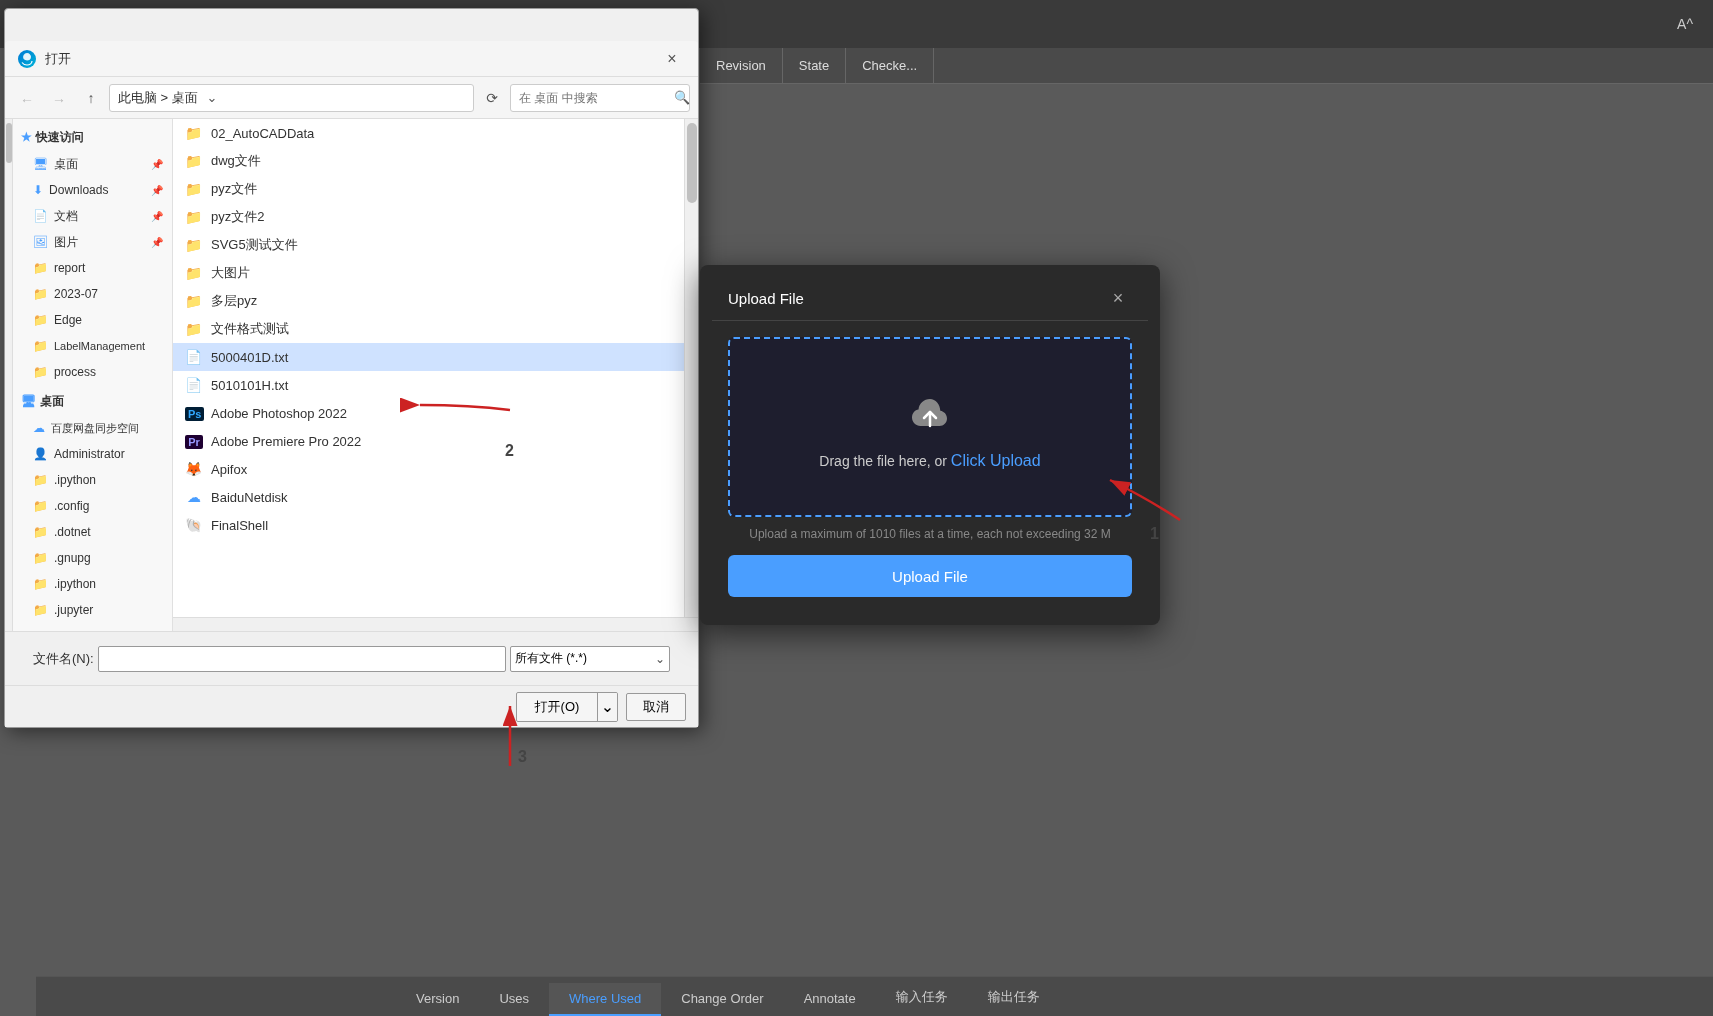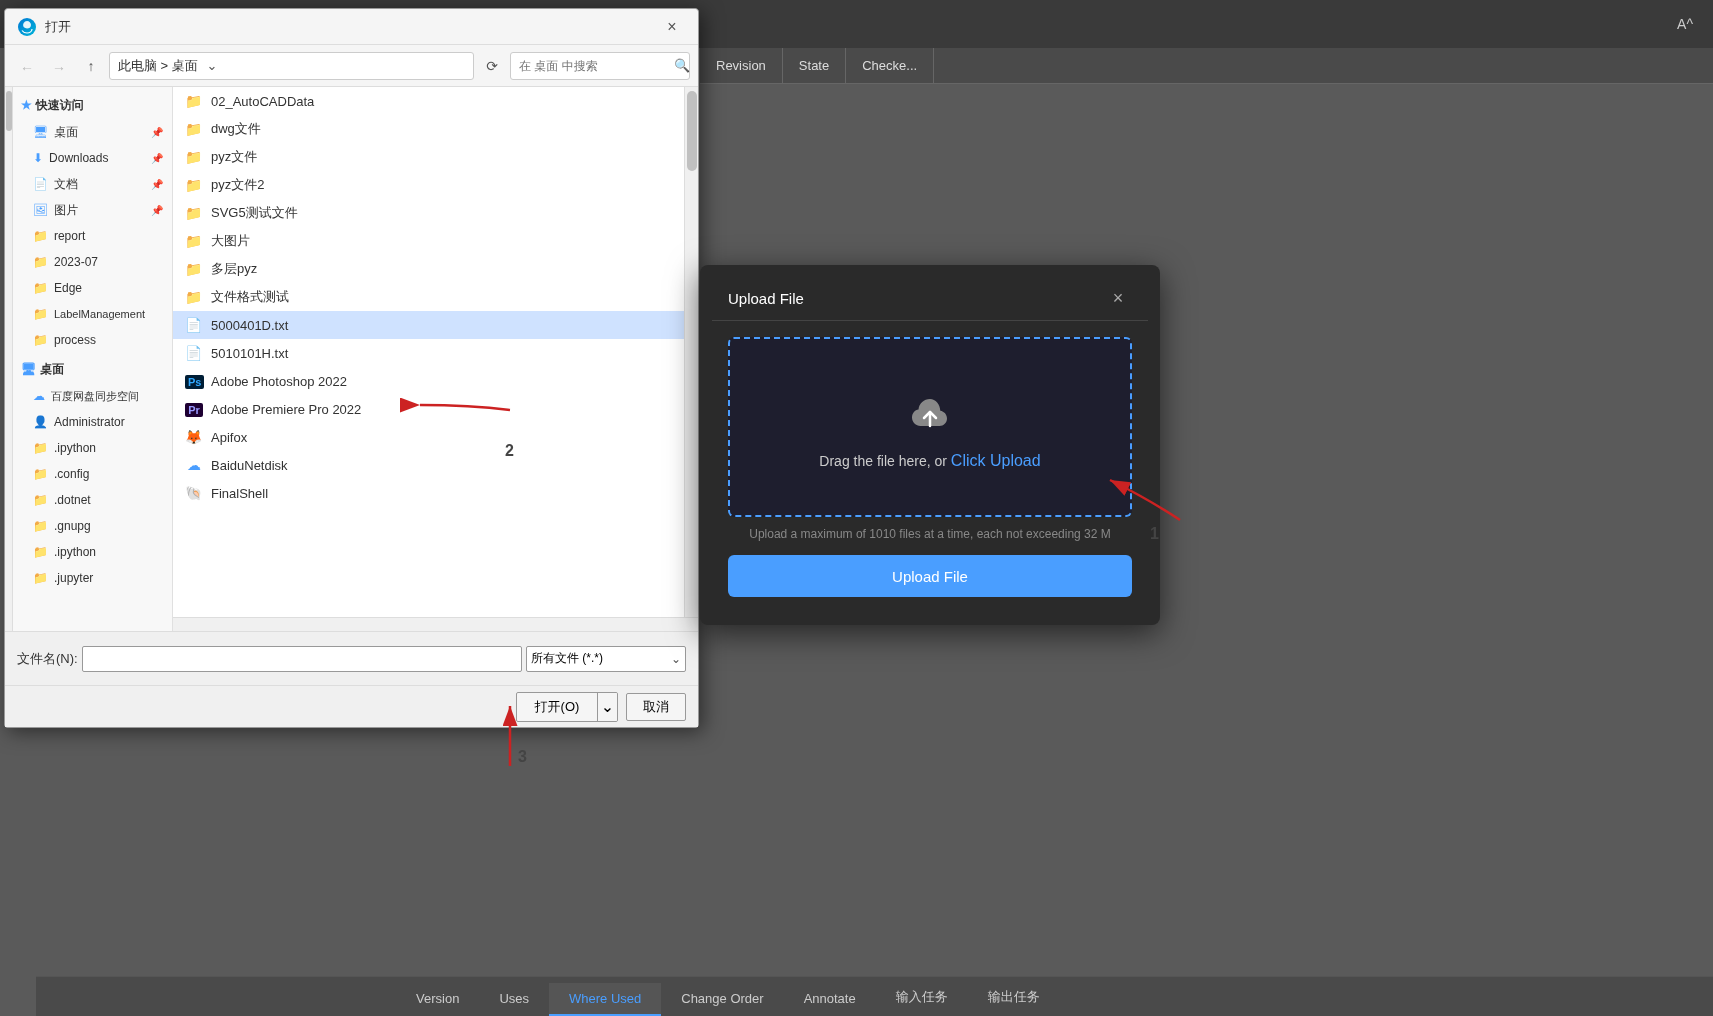--- a/index.html
+++ b/index.html
@@ -95,20 +95,21 @@
 
     
     .dialog-titlebar {
       height: 36px;
       background: #f5f5f5;
       border-bottom: 1px solid #ddd;
       display: flex;
       align-items: center;
       padding: 12px 12px;
       border-radius: 4px 4px 0 0;
+      margin-top: 32px;
     }
     .dialog-title-icon {
       width: 20px;
       height: 20px;
       margin-right: 8px;
     }
     .dialog-title-text {
       font-size: 13px;
       color: #333;
       flex: 1;
@@ -325,21 +326,21 @@
       border-top: 1px solid #ddd;
     }
 
     
     .filename-bar {
       height: 54px;
       background: #f0f0f0;
       border-top: 1px solid #ddd;
       display: flex;
       align-items: center;
-      padding: 0 12px;
+      padding: 0 28px;
       gap: 4px;
     }
     .filename-label {
       font-size: 13px;
       color: #333;
       white-space: nowrap;
     }
     .filename-input {
       flex: 1;
       height: 26px;

